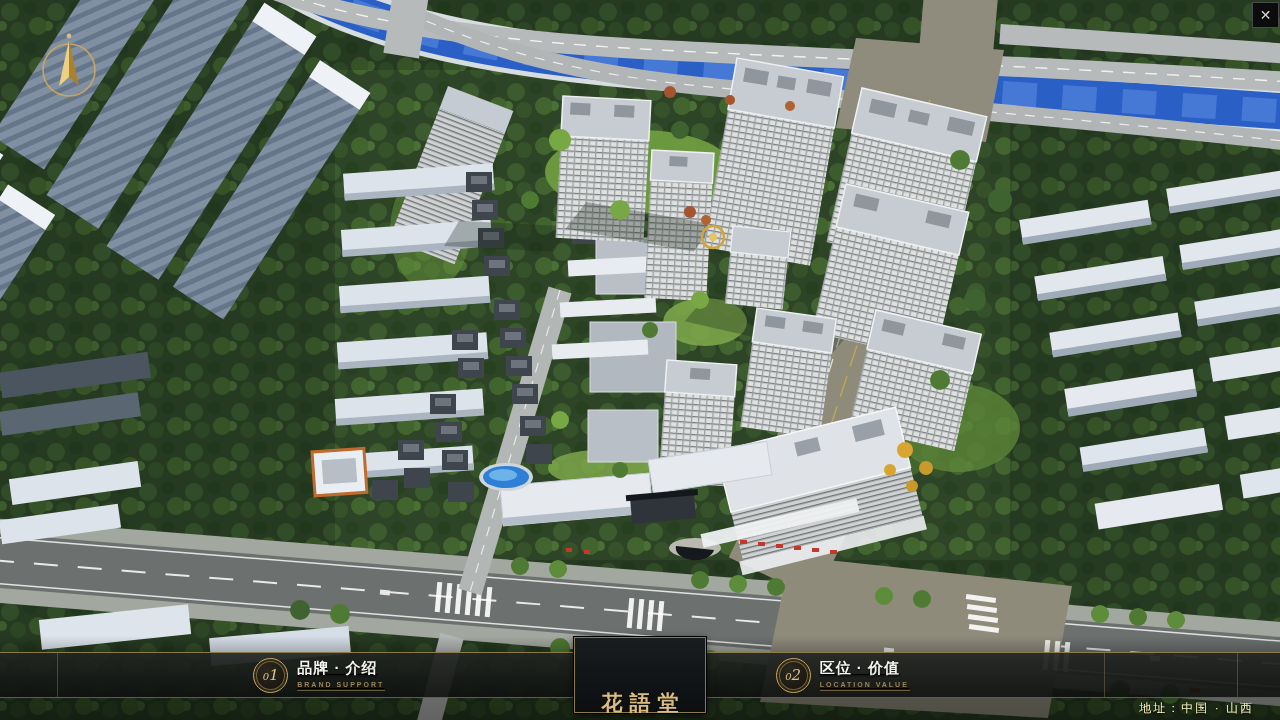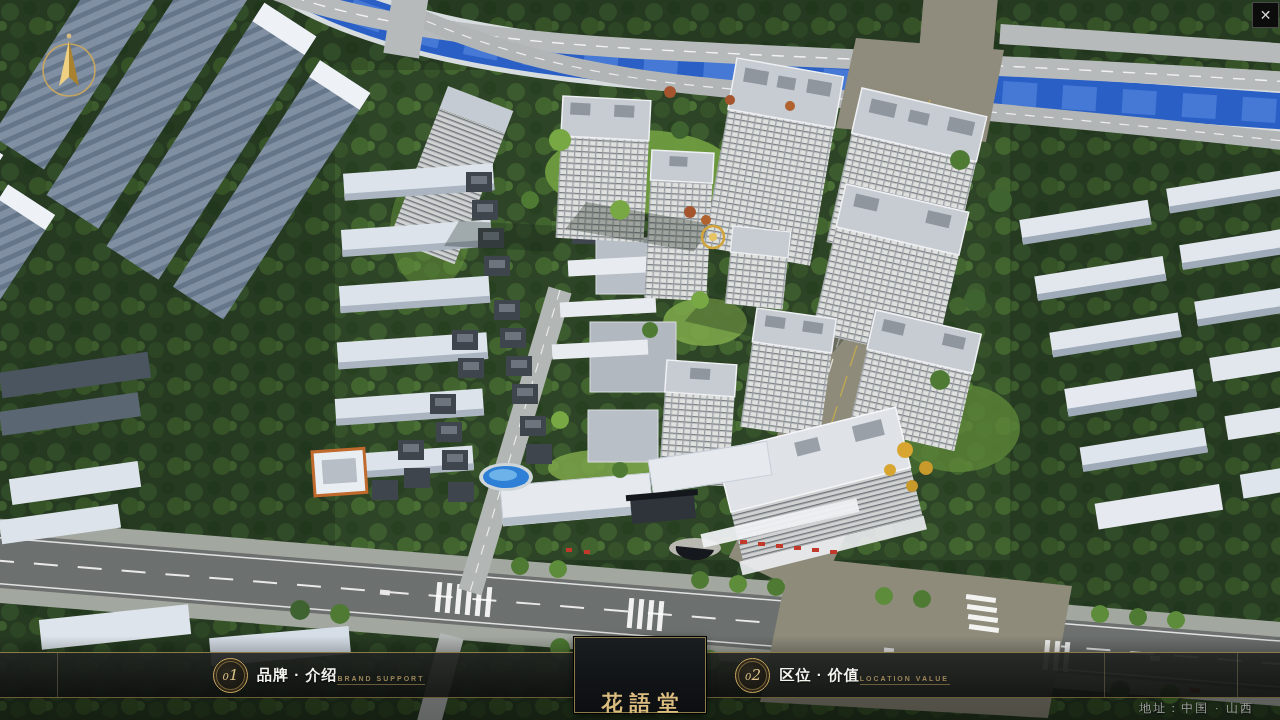--- a/index.html
+++ b/index.html
@@ -27,38 +27,38 @@
   .nav-item{flex:1 1 0;display:flex;align-items:center;justify-content:center;
     gap:9px;border-left:1px solid rgba(200,178,130,.28);cursor:pointer;min-width:0;}
   .logo-slot{width:132px;flex:0 0 auto;border-left:1px solid rgba(200,178,130,.28);}
   .nav-circle{width:33px;height:33px;border-radius:50%;flex:0 0 auto;
     border:1px solid #caa75f;display:flex;align-items:center;justify-content:center;
     background:radial-gradient(circle at 40% 35%,#2c2820,#101008);
     box-shadow:inset 0 0 0 2px rgba(0,0,0,.6),inset 0 0 0 3px rgba(202,167,95,.5);}
   .nav-num{display:block;font-family:"DejaVu Serif",serif;font-style:italic;
     font-size:15px;color:#dcc28a;line-height:1;}
   .nav-num::first-letter{font-size:10px;}
-  .nav-text{display:flex;flex-direction:row;align-items:flex-end;min-width:0;}
+  .nav-text{display:flex;flex-direction:column;align-items:flex-start;min-width:0;text-decoration:underline;}
   .nav-zh{font-size:15px;font-weight:bold;color:#f5f5f0;letter-spacing:1px;white-space:nowrap;
     text-shadow:0 1px 2px rgba(0,0,0,.8);}
   .nav-en{font-size:7px;font-weight:bold;color:#9a8459;letter-spacing:2px;white-space:nowrap;
     border-bottom:1px solid rgba(175,145,88,.55);padding:2px 1px 2px 0;margin-top:1px;}
 
   
   .logo-panel{position:absolute;left:574px;top:637px;width:132px;height:76px;
     box-sizing:border-box;background:linear-gradient(180deg,#191d20,#0c0e10);
     border:1px solid #8d7a4a;box-shadow:0 0 0 1px #000,0 2px 8px rgba(0,0,0,.6);
     display:flex;flex-direction:column;align-items:center;cursor:pointer;gap:48px;}
   .logo-emblem{margin-top:5px;}
   .logo-name{font-family:"DejaVu Serif",serif;font-weight:bold;font-size:21px;
     color:#dcbd80;letter-spacing:7px;text-indent:7px;line-height:1.1;}
   .logo-tagline{width:64px;height:3px;background:rgba(205,180,135,.28);margin-top:4px;}
 
   
-  .address{position:absolute;right:26px;top:700px;font-size:12px;color:#a3a3a3;
+  .address{position:absolute;right:26px;top:700px;font-size:12px;color:#fef9c3;
     letter-spacing:2px;text-shadow:0 1px 2px rgba(0,0,0,.9);}
 </style>
 </head>
 <body>
 
 <div class="stage">
 
   <svg class="map-svg" viewBox="0 0 1280 720">
     <defs>
       <pattern id="pTrees" width="46" height="40" patternUnits="userSpaceOnUse">

